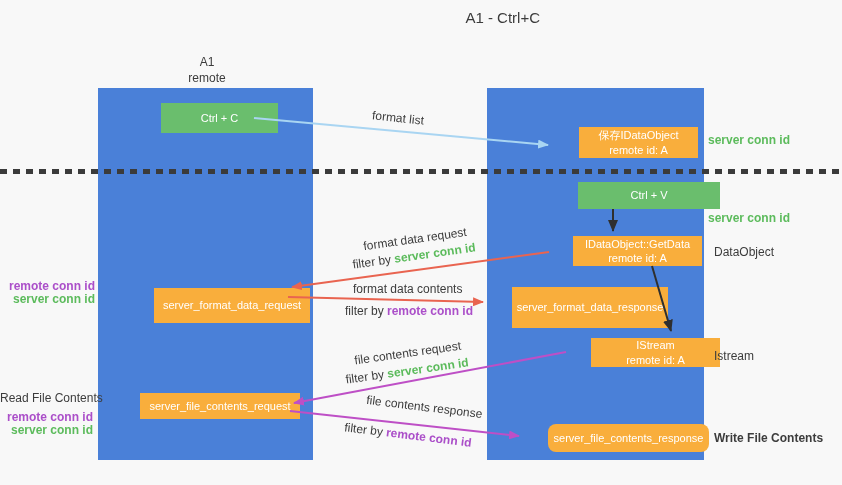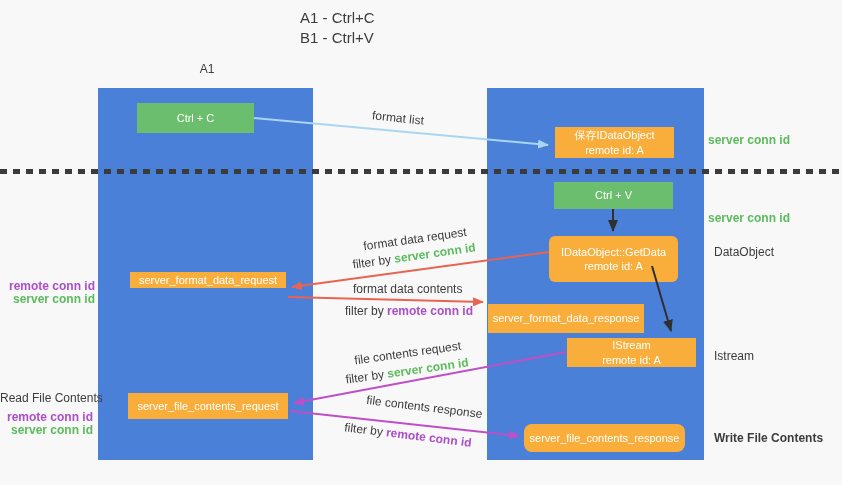--- a/index.html
+++ b/index.html
@@ -3,91 +3,91 @@
 <meta charset="utf-8">
 <style>
   :root{
     --bg:#f8f8f8; --column_blue:#4a80d8; --box_green:#6abe6d; --box_orange:#f9ae3c;
     --arrow_lightblue:#a9d5f2; --arrow_red:#e96450; --arrow_magenta:#be4fc6; --arrow_black:#2f2f2f;
     --text_dark:#3c3c3c; --text_green:#5cbb5c; --text_purple:#ab4fc9;
   }
   html,body{margin:0;padding:0;}
   body{background:var(--bg);font-family:"Liberation Sans",sans-serif;}
   .stage{position:relative;width:842px;height:485px;overflow:hidden;background:var(--bg);}
-  .title{position:absolute;left:300px;top:8px;width:240px;text-align:left;font-size:15px;
+  .title{position:absolute;left:300px;top:8px;width:240px;text-align:right;font-size:15px;
          line-height:1.35;color:var(--text_dark);}
-  .col-header{position:absolute;width:120px;text-align:center;font-size:12px;line-height:1.35;color:var(--text_dark);margin-top:7px;}
+  .col-header{position:absolute;width:120px;text-align:center;font-size:12px;line-height:1.35;color:var(--text_dark);}
   .col{position:absolute;background:var(--column_blue);}
   .dotted{position:absolute;left:0;top:169px;width:842px;height:5px;
           background:repeating-linear-gradient(90deg,#3b3b3b 0 7px,transparent 7px 13px);}
   .box{position:absolute;display:flex;flex-direction:column;align-items:center;justify-content:center;
-       color:#fff;font-size:11px;line-height:1.3;text-align:center;box-sizing:border-box;white-space:nowrap;}
+       color:#fff;font-size:11px;line-height:1.3;text-align:center;box-sizing:border-box;white-space:nowrap;margin-left:24px;}
   .green{background:var(--box_green);}
   .orange{background:var(--box_orange);}
   .lbl{position:absolute;font-size:12px;color:var(--text_dark);white-space:nowrap;}
   .green-t{color:var(--text_green);font-weight:bold;}
   .purple-t{color:var(--text_purple);font-weight:bold;}
   .ralign{text-align:right;}
   .flow{position:absolute;font-size:12px;color:var(--text_dark);white-space:nowrap;}
   .r-neg8{transform:rotate(-8deg);}
   .r-pos7{transform:rotate(7deg);}
   .r-pos6{transform:rotate(6deg);}
   svg.overlay{position:absolute;left:0;top:0;pointer-events:none;}
 </style>
 </head>
 <body>
 
 <div class="stage">
 
   <div class="title">
     <div>A1 - Ctrl+C</div>
-    <div>B1 - Ctrl+V</div>
   </div>
 
   <div class="col-header" style="left:147px;top:54px;">
     <div>A1</div>
+    <div>remote</div>
   </div>
 
   <div class="col" style="left:98px;top:88px;width:215px;height:372px;"></div>
   <div class="col" style="left:487px;top:88px;width:217px;height:372px;"></div>
 
   <div class="dotted"></div>
 
   <div class="box green" style="left:137px;top:103px;width:117px;height:30px;">
     <span>Ctrl + C</span>
   </div>
 
   <div class="box orange" style="left:555px;top:127px;width:119px;height:31px;">
     <span>保存IDataObject</span>
     <span>remote id: A</span>
   </div>
 
-  <div class="box green" style="left:554px;top:182px;width:119px;height:27px;">
+  <div class="box green" style="left:554px;top:182px;width:142px;height:27px;">
     <span>Ctrl + V</span>
   </div>
 
-  <div class="box orange" style="left:549px;top:236px;width:129px;height:46px;border-radius:6px;">
+  <div class="box orange" style="left:549px;top:236px;width:129px;height:30px;">
     <span>IDataObject::GetData</span>
     <span>remote id: A</span>
   </div>
 
-  <div class="box orange" style="left:130px;top:272px;width:156px;height:16px;">
+  <div class="box orange" style="left:130px;top:288px;width:156px;height:35px;">
     <span>server_format_data_request</span>
   </div>
 
-  <div class="box orange" style="left:488px;top:304px;width:156px;height:29px;">
+  <div class="box orange" style="left:488px;top:287px;width:156px;height:41px;">
     <span>server_format_data_response</span>
   </div>
 
   <div class="box orange" style="left:567px;top:338px;width:129px;height:29px;">
     <span>IStream</span>
     <span>remote id: A</span>
   </div>
 
-  <div class="box orange" style="left:128px;top:393px;width:160px;height:26px;">
+  <div class="box orange" style="left:116px;top:393px;width:160px;height:26px;">
     <span>server_file_contents_request</span>
   </div>
 
   <div class="box orange" style="left:524px;top:424px;width:161px;height:28px;border-radius:8px;">
     <span>server_file_contents_response</span>
   </div>
 
   <div class="lbl green-t" style="left:708px;top:133px;">server conn id</div>
   <div class="lbl green-t" style="left:708px;top:211px;">server conn id</div>
   <div class="lbl" style="left:714px;top:245px;">DataObject</div>

